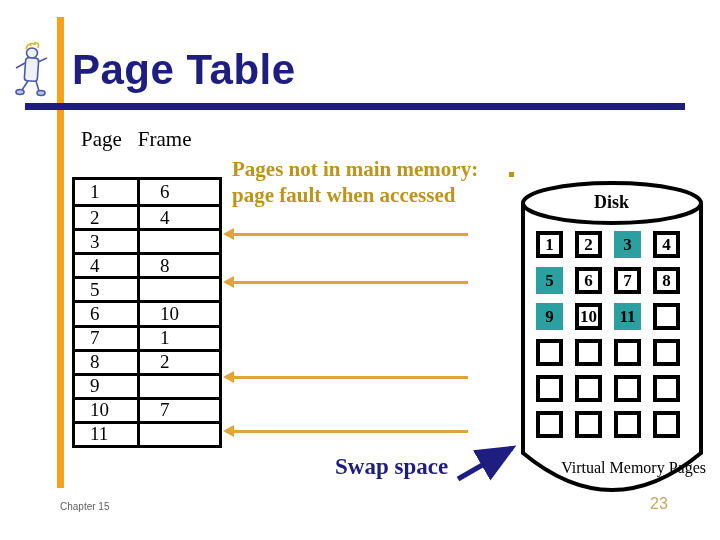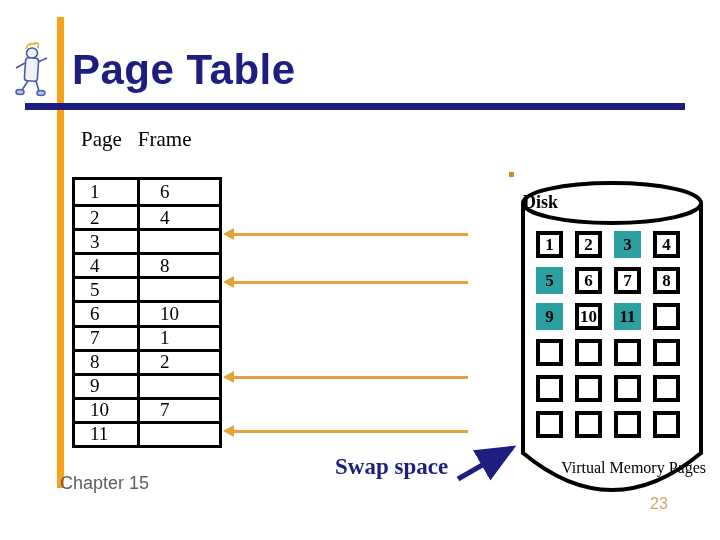--- a/index.html
+++ b/index.html
@@ -48,21 +48,21 @@
 
   
   .note{
     left:232px; top:156px; font-weight:bold; font-size:21px;
     line-height:26px; color:var(--gold-text); white-space:nowrap;
   }
 
   
   .disk-svg{left:516px; top:180px;}
   .disk-label{
-    left:523px; top:192px; width:177px; 
+    left:523px; top:192px; width:177px; text-align:center;
     font-weight:bold; font-size:18px; color:#000;
   }
   .disk-grid{
     left:536px; top:231px;
     display:grid; grid-template-columns:repeat(4,27px);
     grid-auto-rows:27px; column-gap:12px; row-gap:9px;
   }
   .disk-cell{
     width:27px; height:27px; box-sizing:border-box;
     border:4px solid #000; background:#fff;
@@ -77,22 +77,22 @@
 
   
   .swap-label{
     left:327px; top:454px; font-weight:bold; font-size:23px;
     color:var(--navy); white-space:nowrap;margin-left:8px;
   }
   .swap-arrow{left:450px; top:437px;}
 
   
   .footer{
-    left:60px; top:476px; font-family:"Liberation Sans", sans-serif;
-    font-size:18px; line-height:15.5px; color:var(--footer-gray);
+    left:60px; top:499px; font-family:"Liberation Sans", sans-serif;
+    font-size:10px; line-height:15.5px; color:var(--footer-gray);
   }
   .page-number{
     left:650px; top:495px; font-family:"Liberation Sans", sans-serif;
     font-size:16px; color:var(--page-number-gold);text-align:right;
   }
 </style>
 </head>
 <body>
 
 <div class="slide">
@@ -143,20 +143,24 @@
       <div class="pt-cell pt-frame">7</div>
       <div class="pt-cell pt-page">11</div>
       <div class="pt-cell pt-frame"></div>
     </div>
 
   <div class="abs gold-arrow ga-1"></div>
   <div class="abs gold-arrow ga-2"></div>
   <div class="abs gold-arrow ga-3"></div>
   <div class="abs gold-arrow ga-4"></div>
 
+  <div class="abs note">
+    <div>Pages not in main memory:</div>
+    <div>page fault when accessed</div>
+  </div>
 
   <div class="abs gold-dot"></div>
 
   <div class="abs disk-svg">
     <svg width="192" height="360" viewBox="0 0 192 360">
       <path d="M7 23 L7 273 Q96 347 185 273 L185 23" fill="#ffffff" stroke="#000000" stroke-width="4"></path>
       <ellipse cx="96" cy="23" rx="89" ry="20" fill="#ffffff" stroke="#000000" stroke-width="4"></ellipse>
     </svg>
   </div>
   <div class="abs disk-label">Disk</div>

